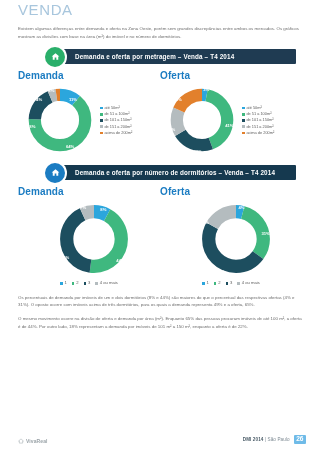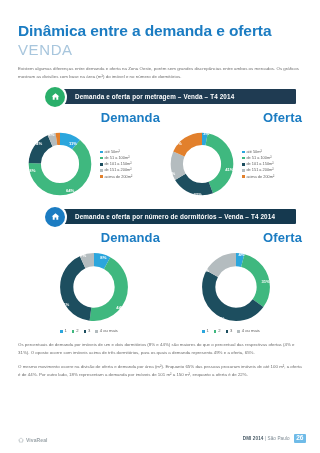--- a/index.html
+++ b/index.html
@@ -96,23 +96,23 @@
   .chart-row {
     display: flex;
     margin-top: 6px;
   }
   .chart-col {
     width: 50%;
     box-sizing: border-box;
     position: relative;
   }
   .chart-heading {
-    text-align: right;
+    text-align: left;
     color: #1b7cc2;
-    font-size: 13px;
+    font-size: 10px;
     font-weight: bold;
     margin: 0 0 3px 0;
     letter-spacing: 0.1px;
   }
   .chart-area {
     display: flex;
     align-items: center;
     justify-content: flex-start;
   }
   .donut-wrap {
@@ -213,21 +213,20 @@
     padding: 0.5px 2.5px;
     border-radius: 1px;
     line-height: 1.25;
   }
 </style>
 </head>
 <body>
 
 <div class="page">
 
-  <h1 class="title">Dinâmica entre a demanda e oferta</h1>
   <h2 class="subtitle">VENDA</h2>
   <p class="intro">Existem algumas diferenças entre demanda e oferta na Zona Oeste, porém sem grandes discrepâncias entre ambos os mercados. Os gráficos mostram as divisões com base na área (m²) do imóvel e no número de dormitórios.</p>
 
   <div class="section-bar">
     <div class="bar"></div>
     <div class="section-icon">
       <svg viewBox="0 0 20 20" width="11" height="11" aria-hidden="true">
         <path d="M10 4 L17 10 L15 10 L15 16 L11.5 16 L11.5 12 L8.5 12 L8.5 16 L5 16 L5 10 L3 10 Z" fill="#ffffff"></path>
       </svg>
     </div>

